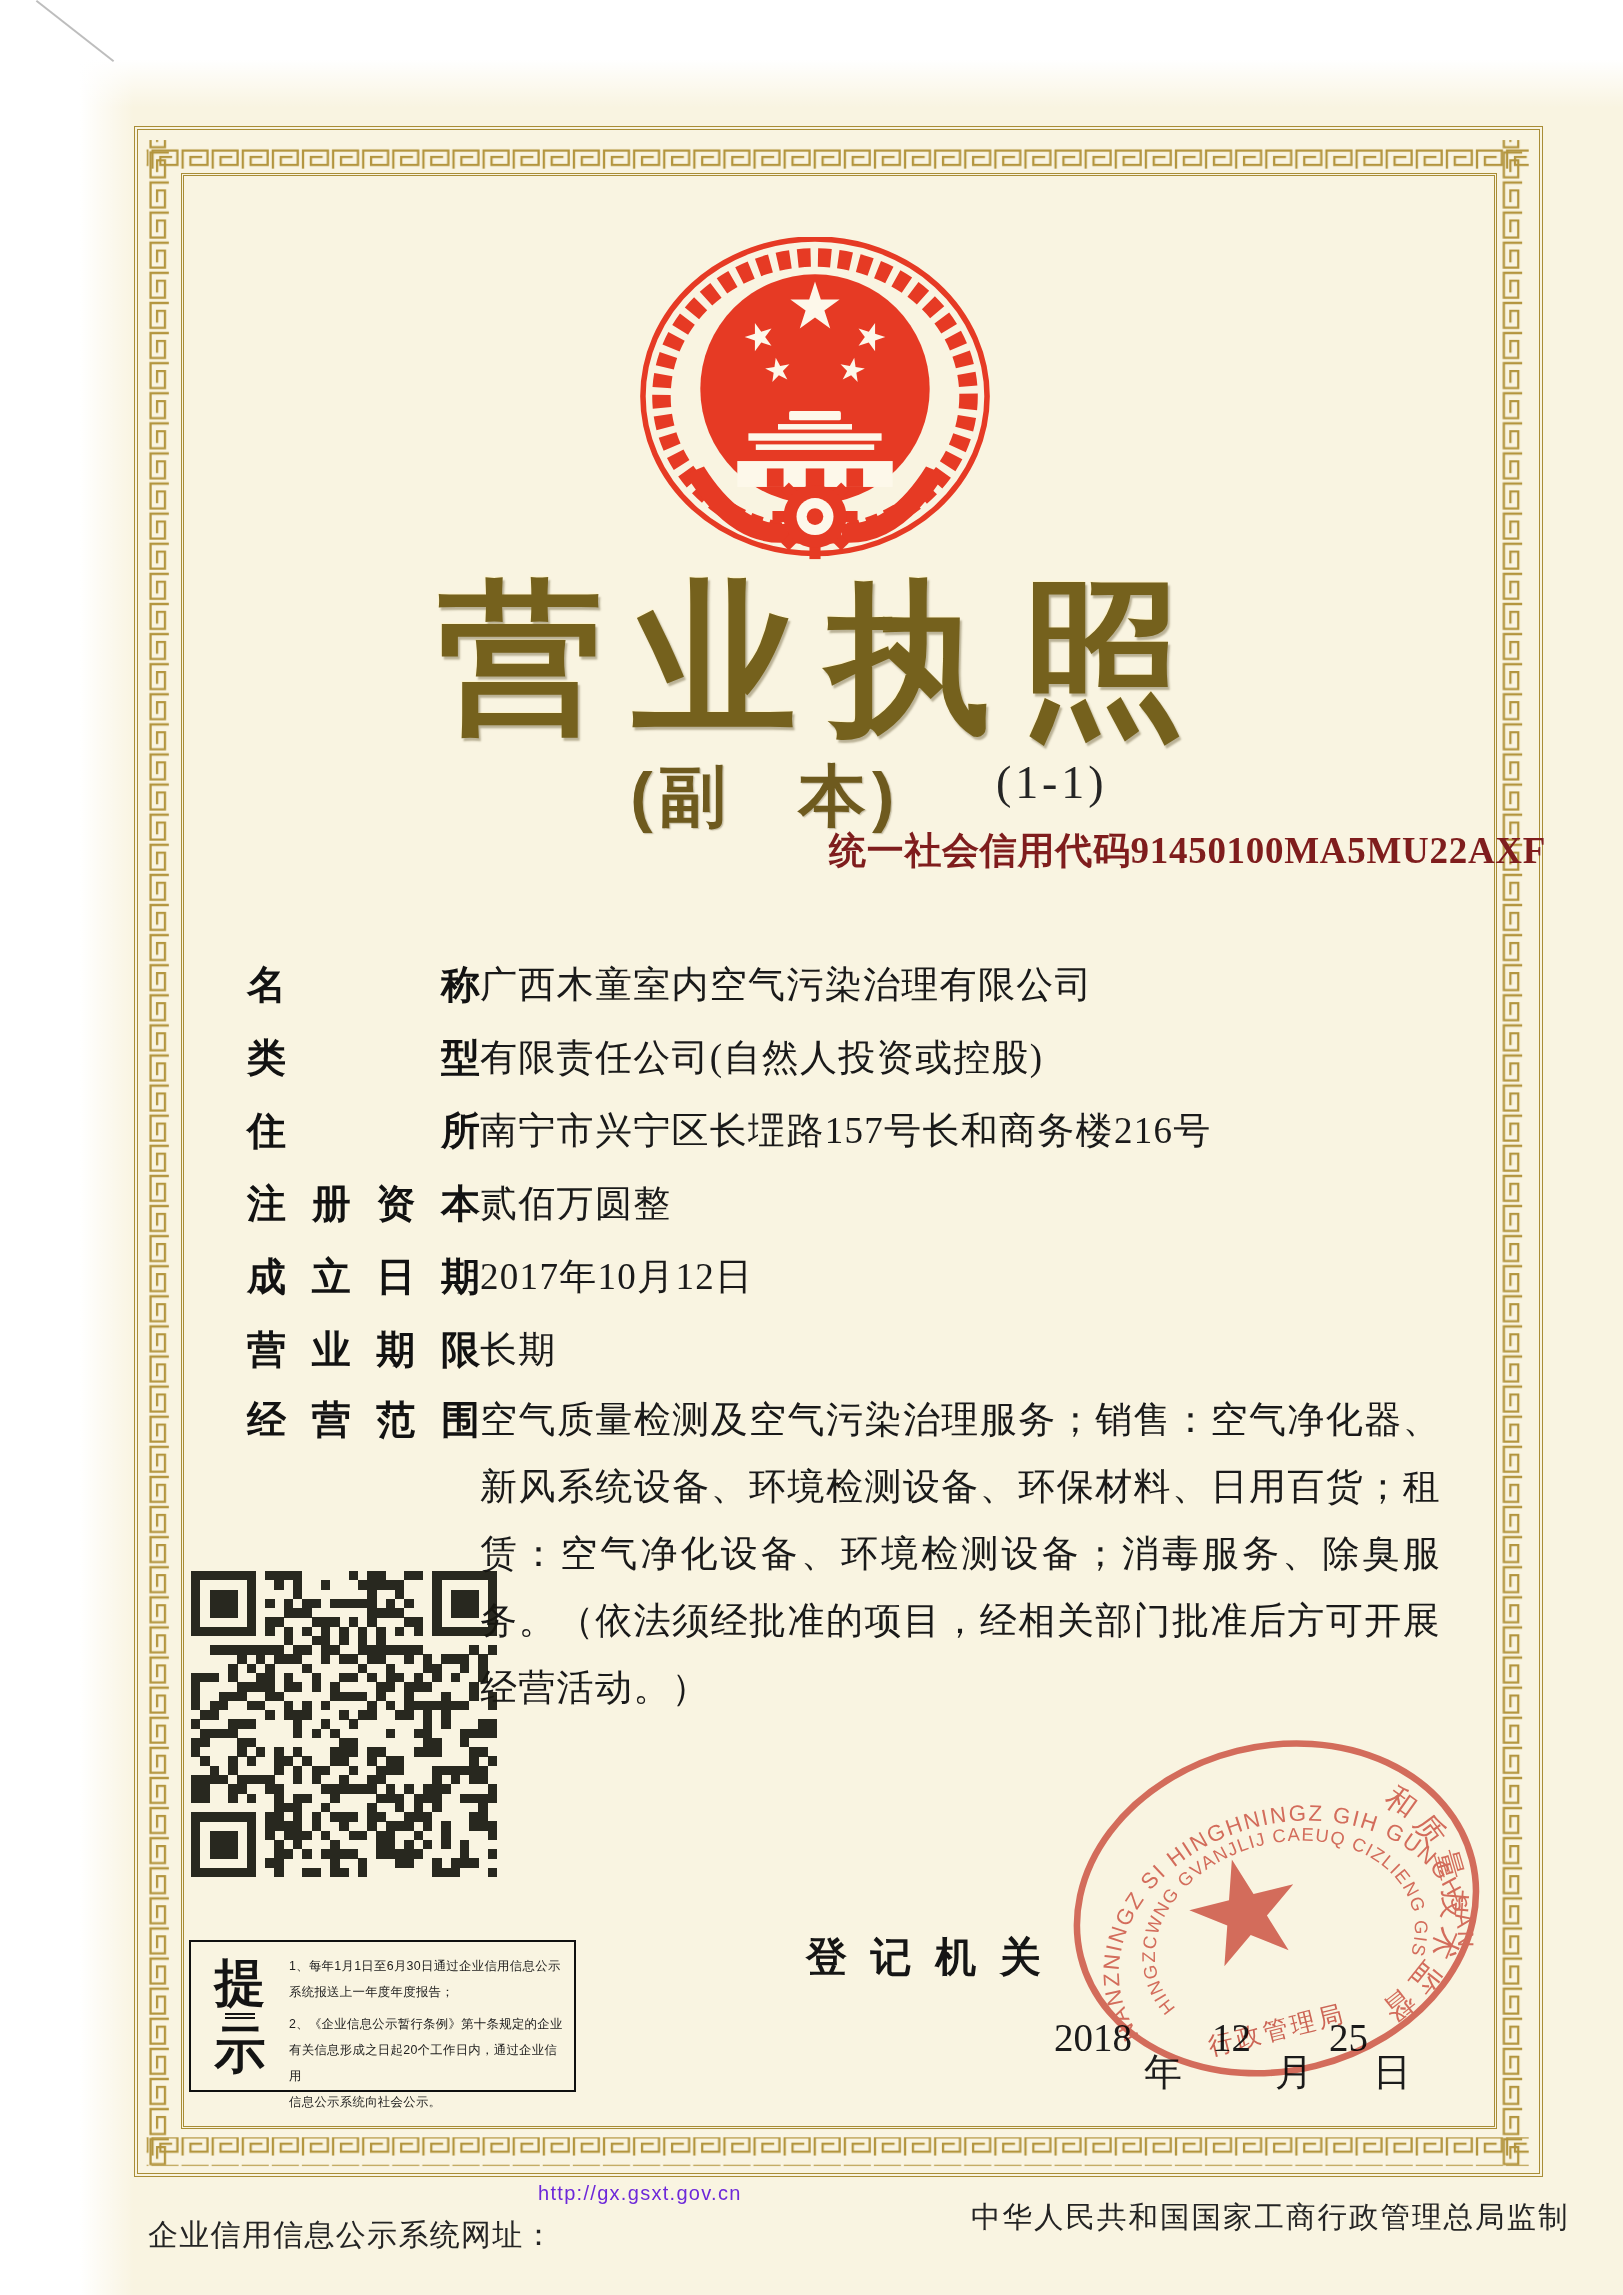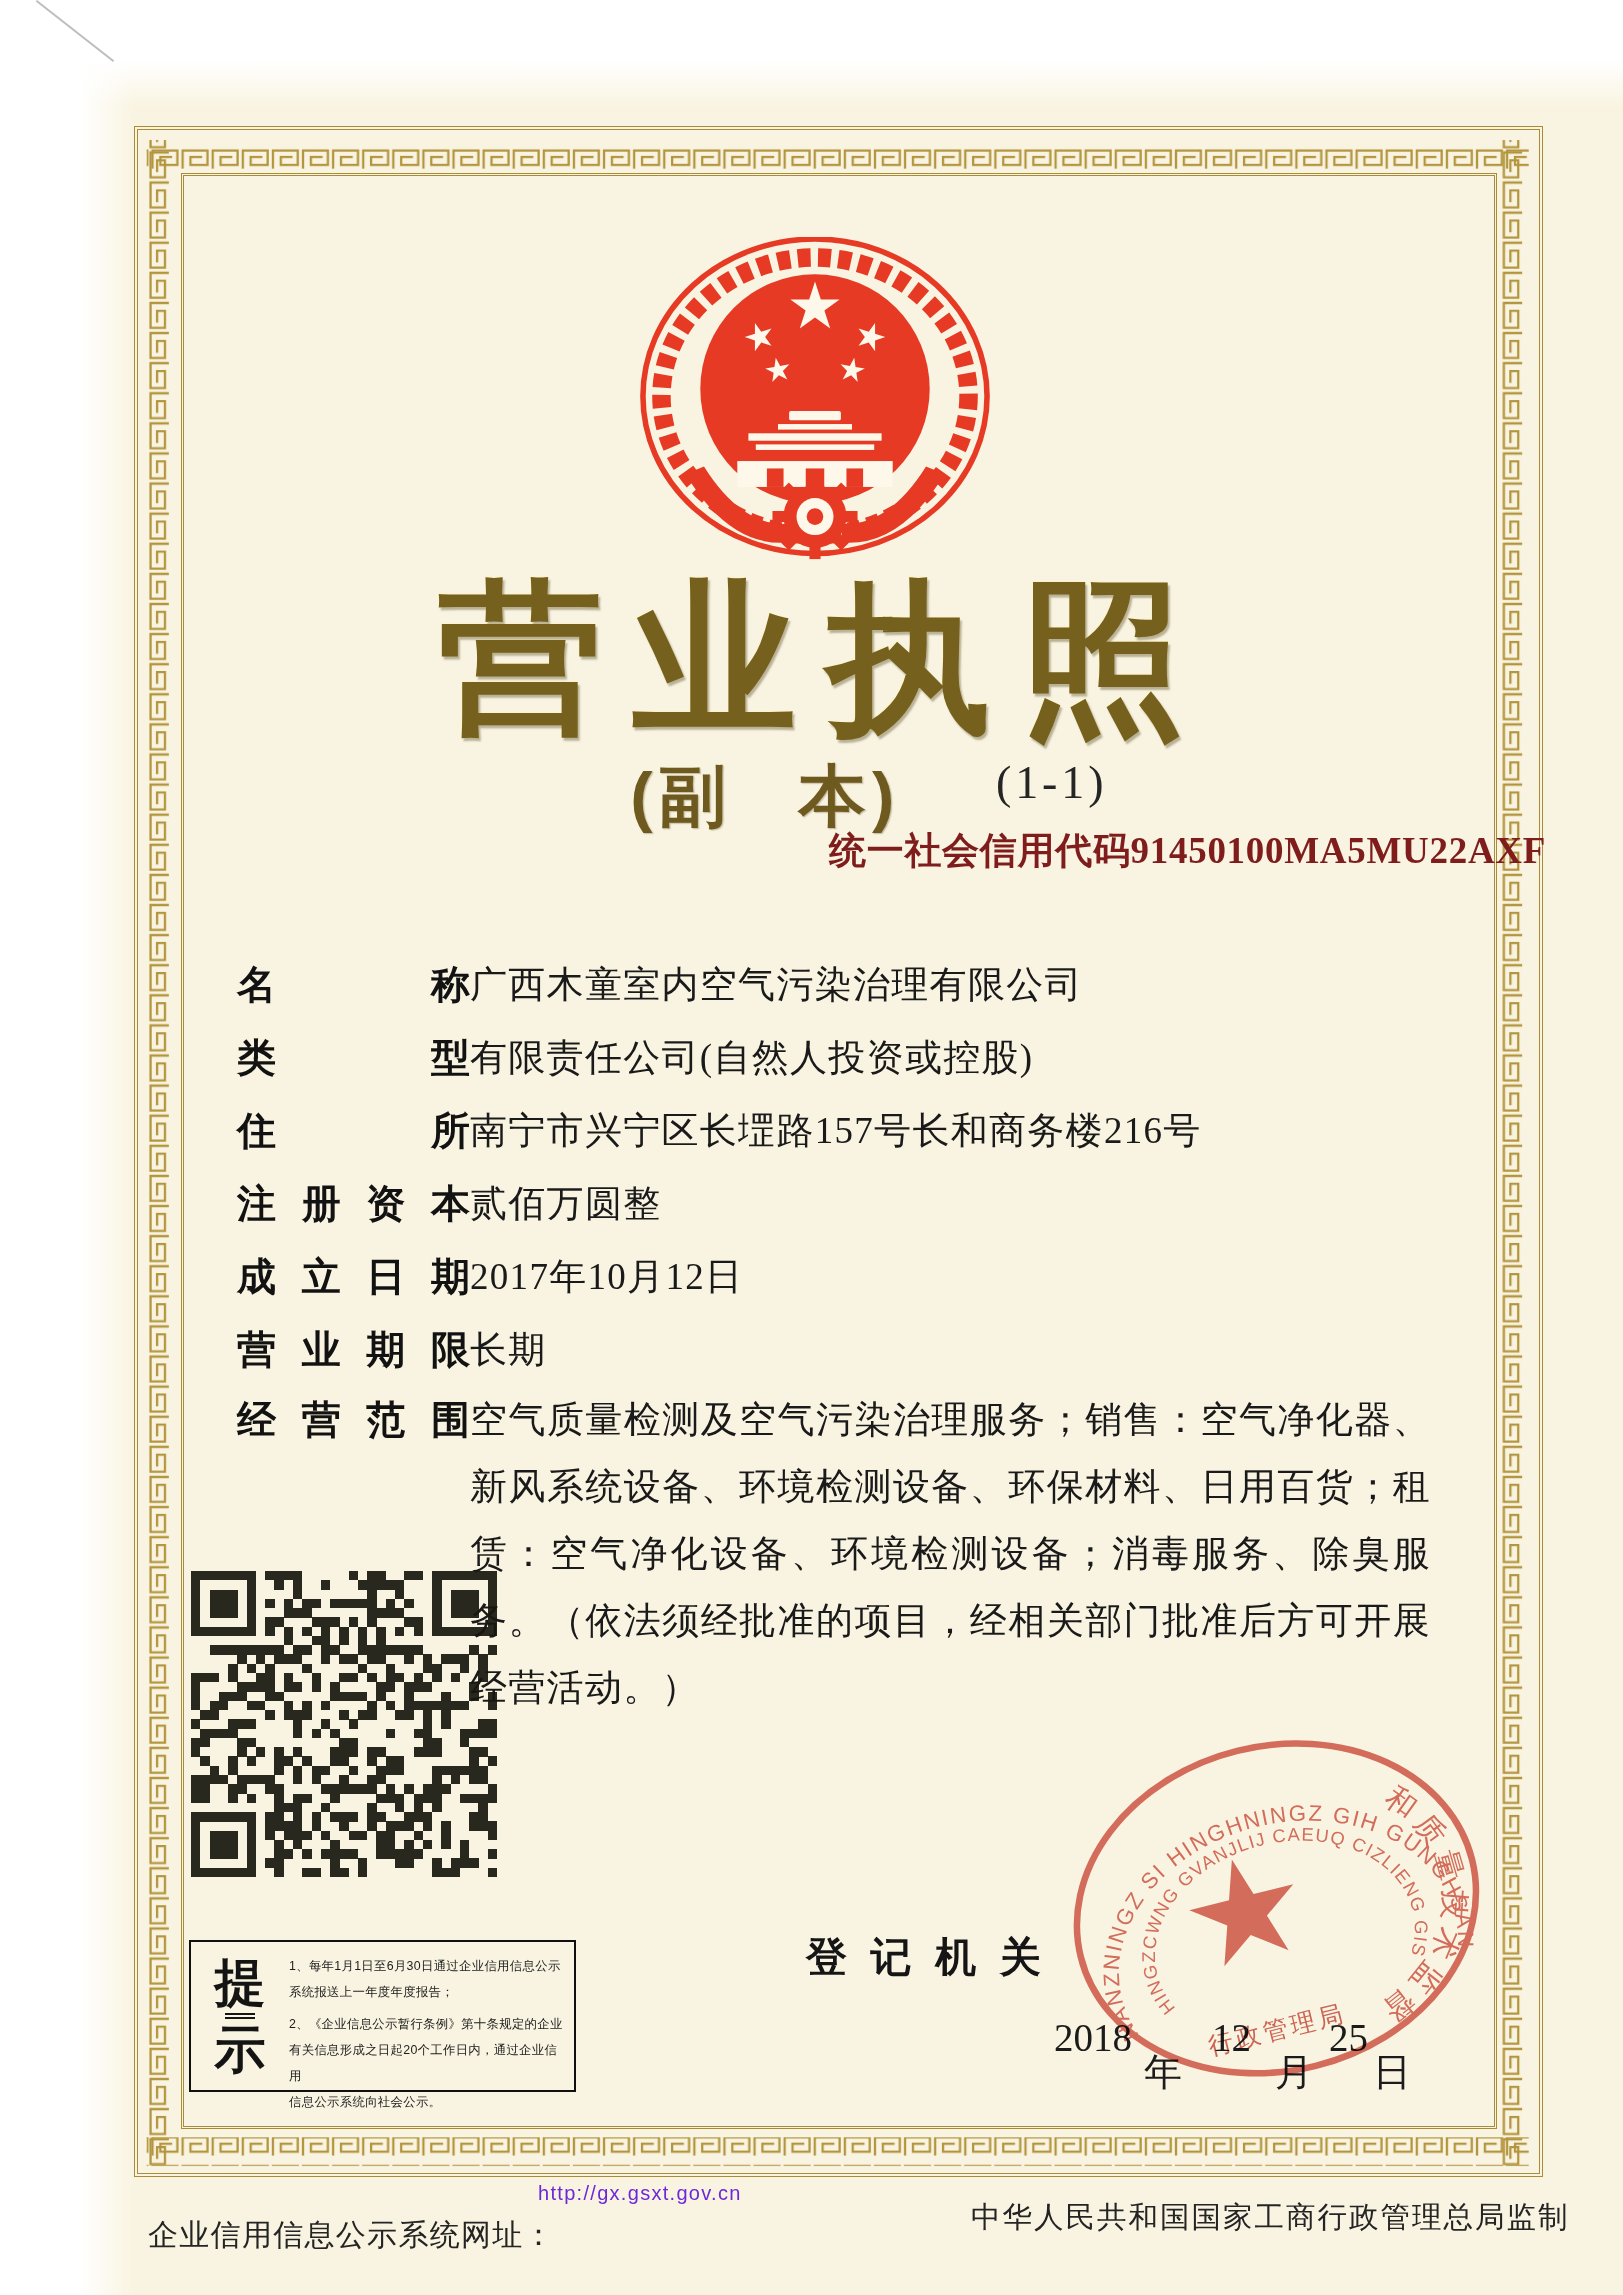--- a/index.html
+++ b/index.html
@@ -28,21 +28,21 @@
     text-shadow:2px 2.6px 2px rgba(66,51,10,.35),-0.7px -0.7px 0.7px rgba(255,242,190,.6);}
   .subtitle{position:absolute;left:-46px;top:751px;width:1623px;text-align:center;
     font-family:"Liberation Sans",sans-serif;font-weight:bold;font-size:67px;
     color:#6e5a1e;letter-spacing:6.5px;word-spacing:41px;
     text-shadow:1.3px 1.3px 1.3px rgba(66,51,10,.3);}
   .copy-number{position:absolute;left:996px;top:756px;font-size:46px;color:#252525;
     letter-spacing:3.9px;font-family:"Liberation Serif",serif;}
   .credit-line{position:absolute;left:829px;top:826px;font-size:37px;font-weight:600;
     color:#7f1d1d;letter-spacing:0.7px;white-space:nowrap;}
   
-  .fields{position:absolute;left:237px;top:948px;width:1194px;}
+  .fields{position:absolute;left:247px;top:948px;width:1194px;}
   .field-row{display:flex;align-items:flex-start;}
   .field-row.single{height:73px;}
   .field-label{width:233px;font-family:"Liberation Sans",sans-serif;font-weight:bold;
     font-size:39px;line-height:73px;color:#121212;
     text-align:justify;text-align-last:justify;}
   .field-value{flex:1;font-size:37px;line-height:73px;color:#1a1a1a;
     letter-spacing:1.3px;}
   .field-row.multi .field-label{line-height:67px;}
   .field-row.multi .field-value{line-height:67px;text-align:justify;}
   

